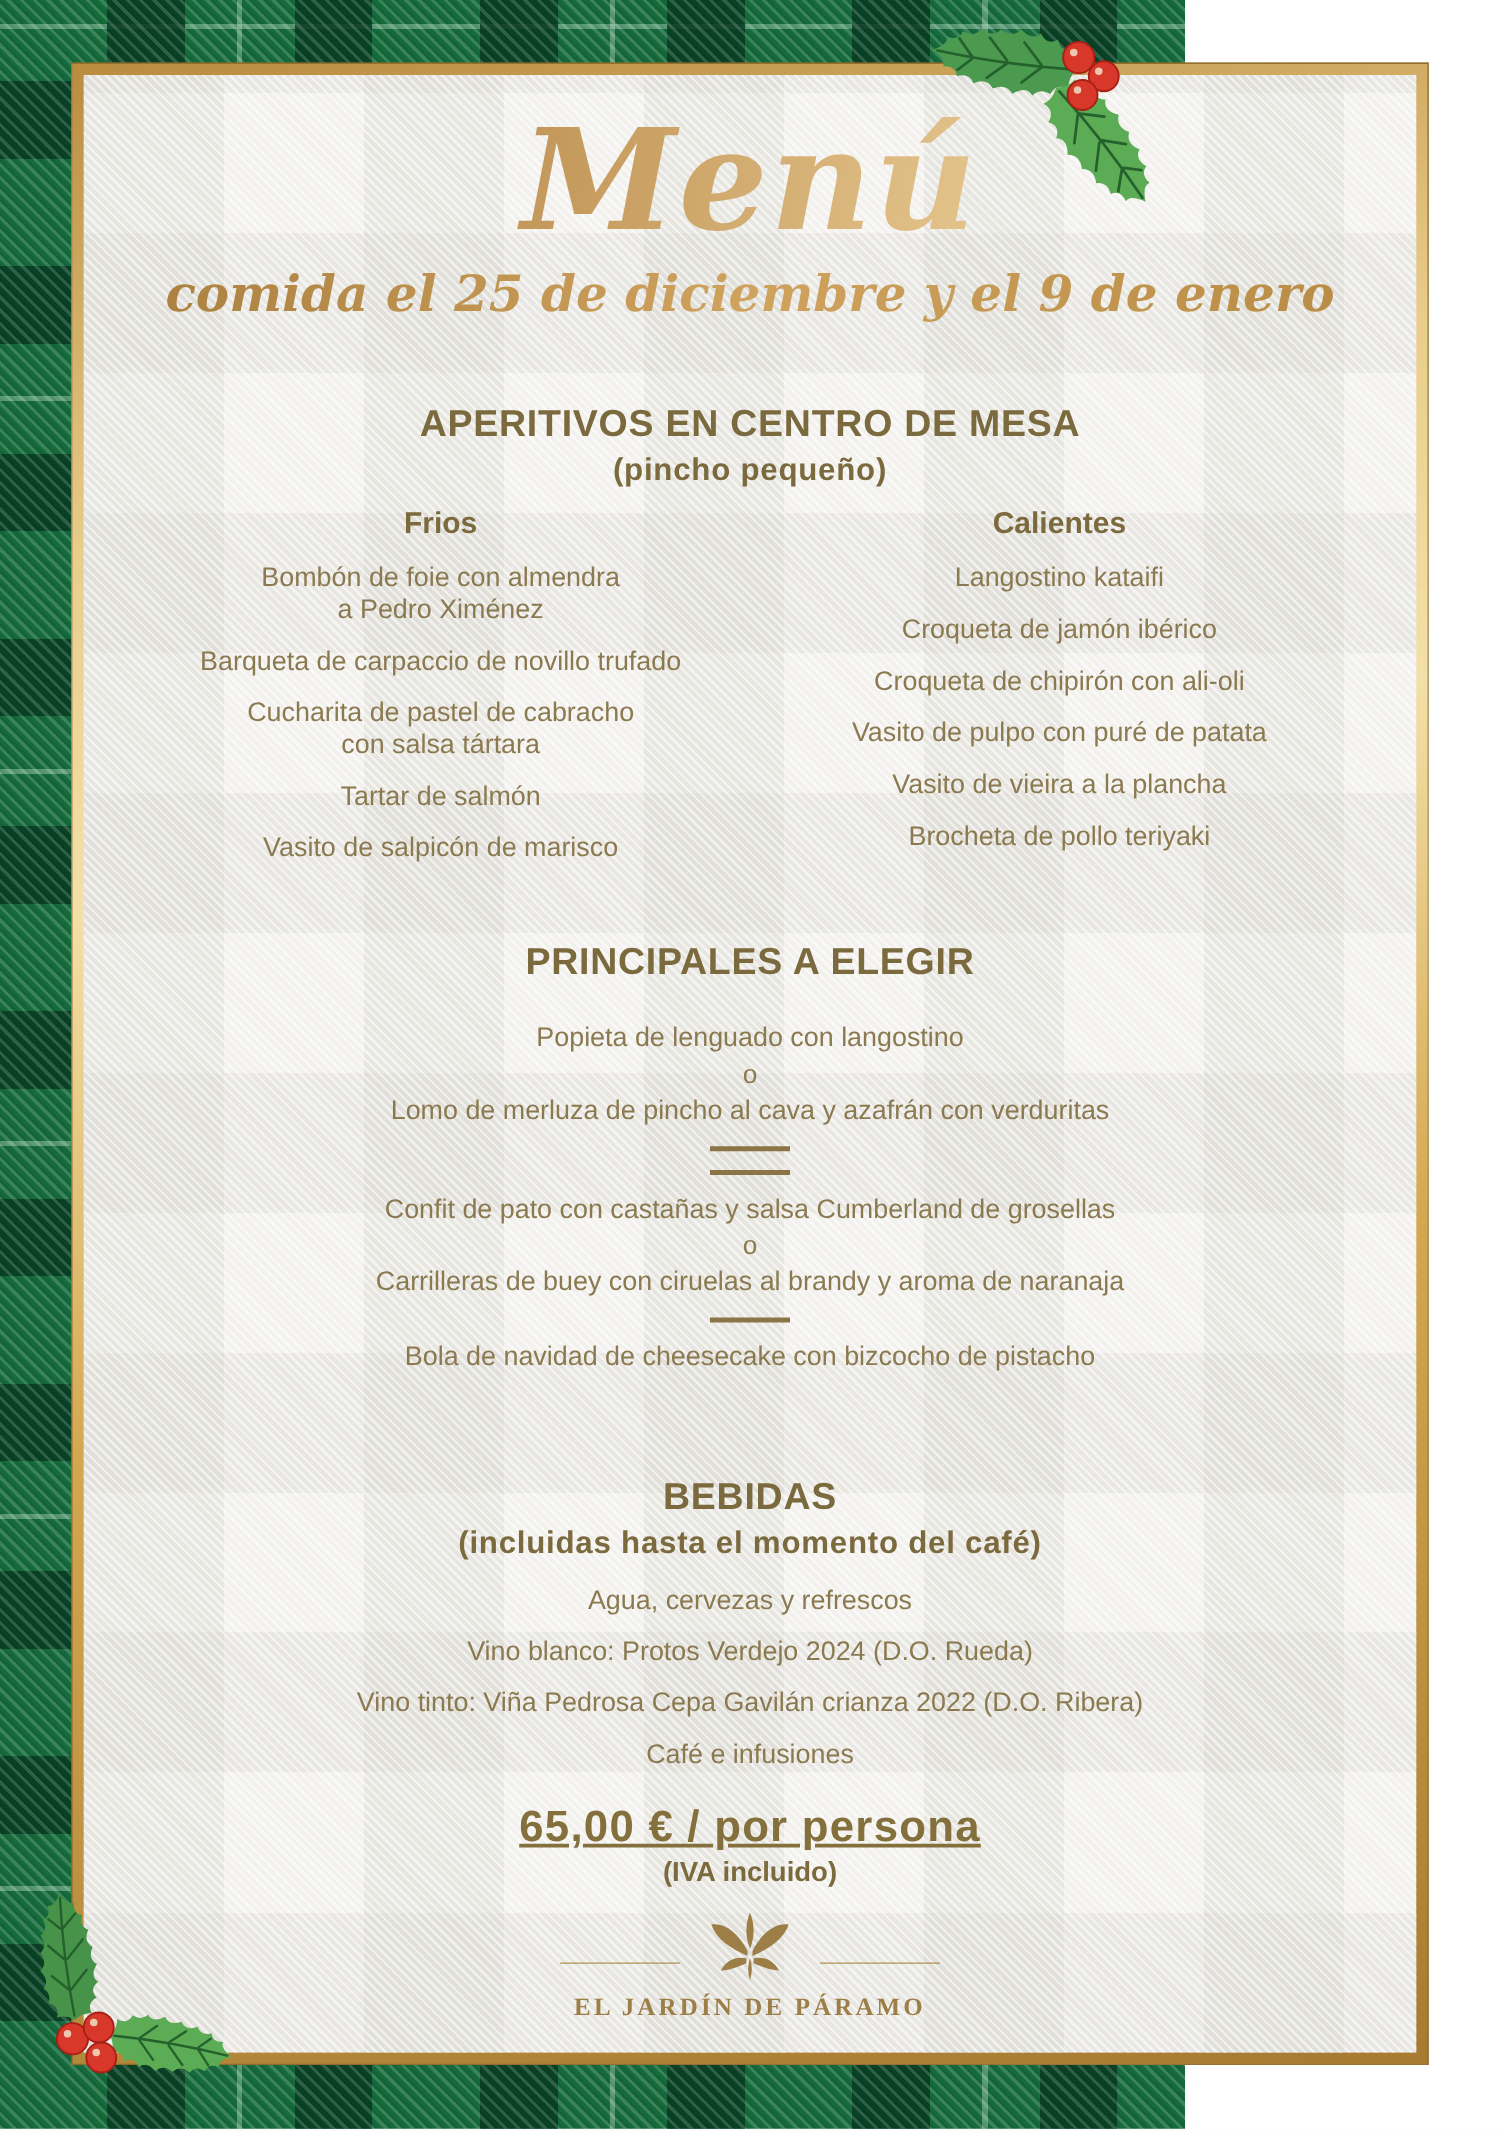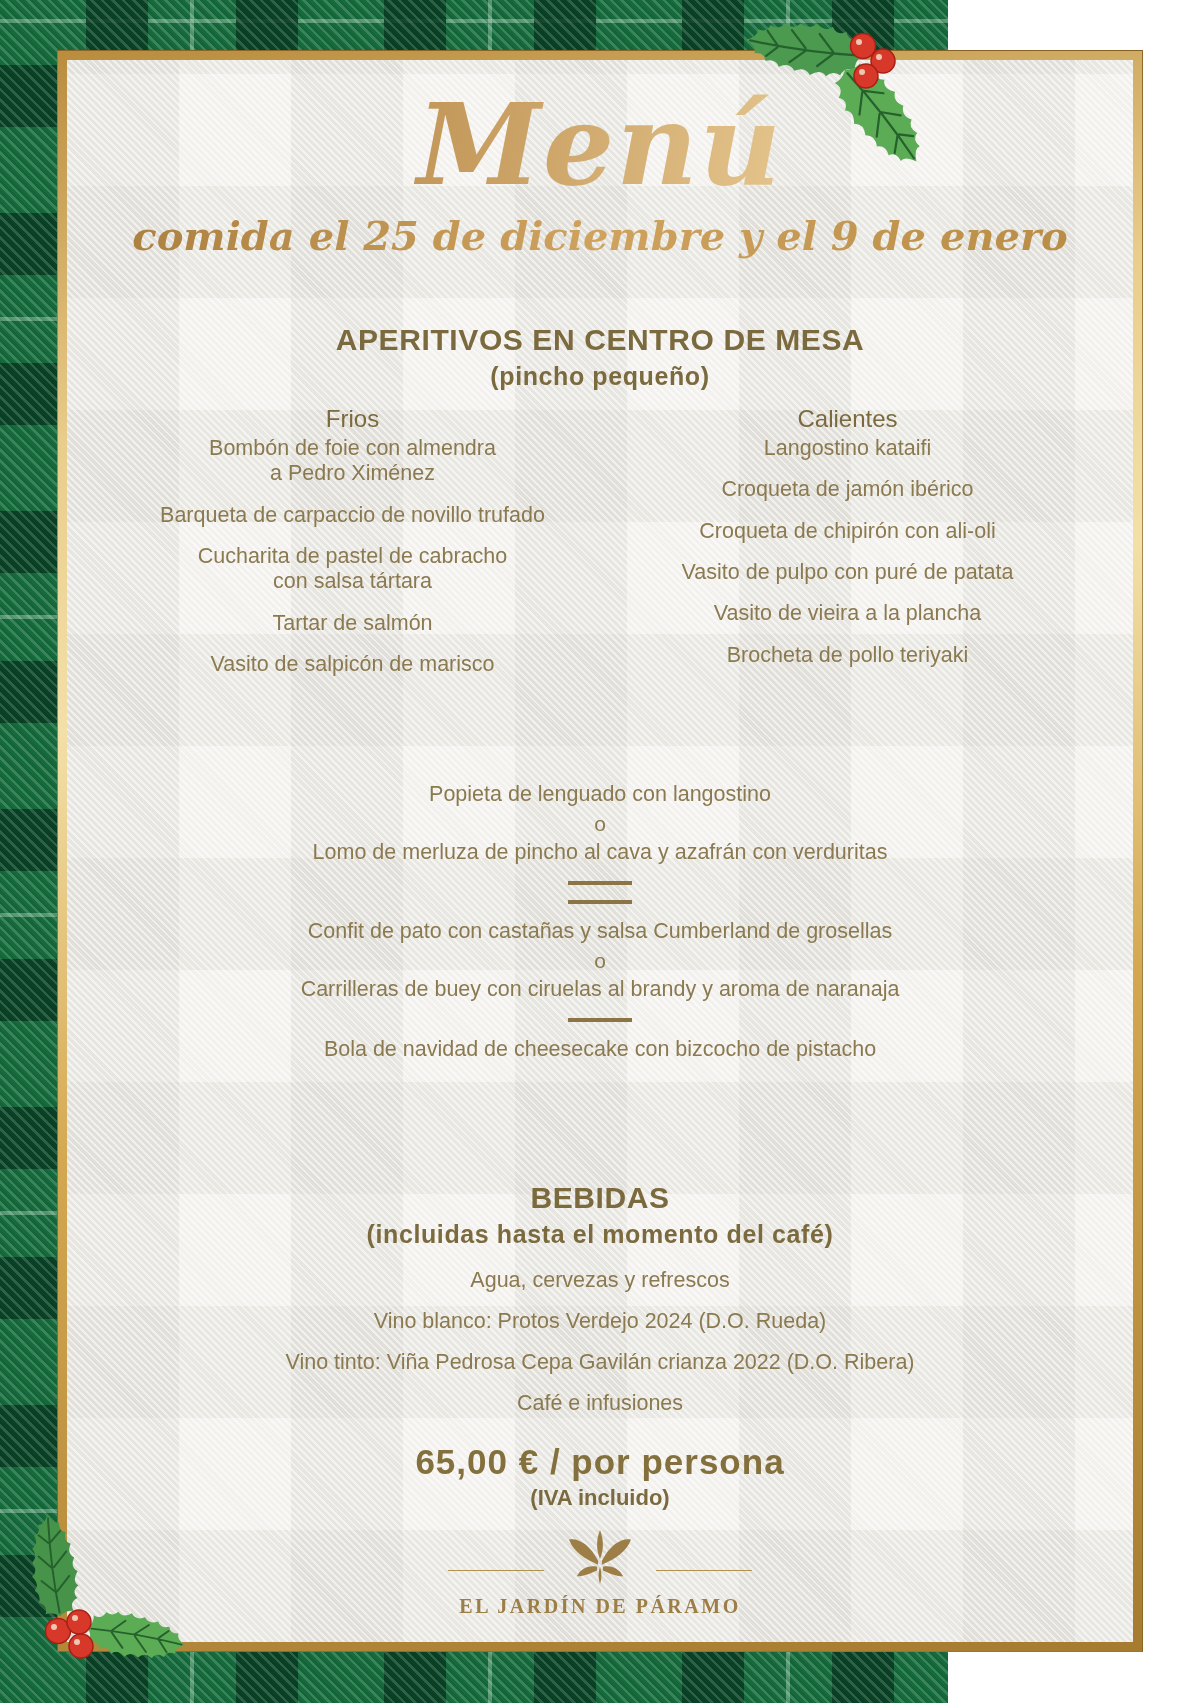--- a/index.html
+++ b/index.html
@@ -29,31 +29,31 @@
     -webkit-background-clip:text;background-clip:text;color:transparent;-webkit-text-fill-color:transparent;}
   .subtitle{top:212px;font-family:"DejaVu Serif","Liberation Serif",serif;font-style:italic;font-weight:bold;
     font-size:40px;line-height:1.2;
     background:linear-gradient(90deg,#a87c3c,#cfa35e 50%,#b68a42);
     -webkit-background-clip:text;background-clip:text;color:transparent;-webkit-text-fill-color:transparent;}
   .sec-h{font-size:30px;font-weight:bold;color:#7c6a3f;letter-spacing:0.6px;line-height:36px;}
   .sec-sub{font-size:25px;font-weight:bold;color:#7c6a3f;letter-spacing:0.6px;line-height:30px;margin-top:3px;}
   .sec-aperitivos{top:322px;}
   .cols{display:flex;margin-top:14px;padding:0 40px;}
   .col{flex:1;}
-  .col-h{font-size:24px;font-weight:normal;color:#7c6a3f;line-height:28px;margin-bottom:3px;}
+  .col-h{font-size:24px;font-weight:bold;color:#7c6a3f;line-height:28px;margin-bottom:17px;}
   .dish{font-size:21.5px;color:#8b7950;line-height:1.18;margin-bottom:16px;white-space:pre-line;}
   .sec-principales{top:752px;}
   .rows{margin-top:30px;}
   .rows .dish{margin-bottom:0;}
   .or{font-size:21px;color:#8b7950;line-height:1.1;margin:5px 0;}
   .rule{width:64px;border-top:4px solid #8b7445;margin:15px auto;}
   .sec-bebidas{top:1180px;}
   .bev-list{margin-top:18px;}
   .bev-list .dish{margin-bottom:15px;line-height:26px;}
-  .price-main{top:1442px;font-size:35px;font-weight:bold;color:#84703c;letter-spacing:1px;line-height:40px;}
+  .price-main{top:1442px;font-size:35px;font-weight:bold;color:#84703c;letter-spacing:1px;line-height:40px;text-decoration:underline;}
   .price-note{top:1485px;font-size:22px;font-weight:bold;color:#7c6a3f;line-height:26px;}
   .logo{top:1528px;}
   .logo-row{display:flex;align-items:center;justify-content:center;gap:18px;}
   .logo-line{width:96px;border-top:1.5px solid #b09253;margin-top:26px;}
   .brand{top:1592px;font-family:"Liberation Serif","DejaVu Serif",serif;font-size:20px;font-weight:600;
     color:#9c7e46;letter-spacing:2.5px;line-height:28px;}
   .holly{position:absolute;}
   .holly-tr{right:15px;top:8px;}
   .holly-bl{left:5px;top:1498px;}
 </style>
@@ -89,20 +89,21 @@
           <div class="dish">Croqueta de jamón ibérico</div>
           <div class="dish">Croqueta de chipirón con ali-oli</div>
           <div class="dish">Vasito de pulpo con puré de patata</div>
           <div class="dish">Vasito de vieira a la plancha</div>
           <div class="dish">Brocheta de pollo teriyaki</div>
         </div>
       </div>
   </div>
 
   <div class="abs sec-principales">
+    <div class="sec-h">PRINCIPALES A ELEGIR</div>
     <div class="rows">
         <div class="dish">Popieta de lenguado con langostino</div>
         <div class="or">o</div>
         <div class="dish">Lomo de merluza de pincho al cava y azafrán con verduritas</div>
         <div class="rule"></div>
         <div class="rule"></div>
         <div class="dish">Confit de pato con castañas y salsa Cumberland de grosellas</div>
         <div class="or">o</div>
         <div class="dish">Carrilleras de buey con ciruelas al brandy y aroma de naranaja</div>
         <div class="rule"></div>

